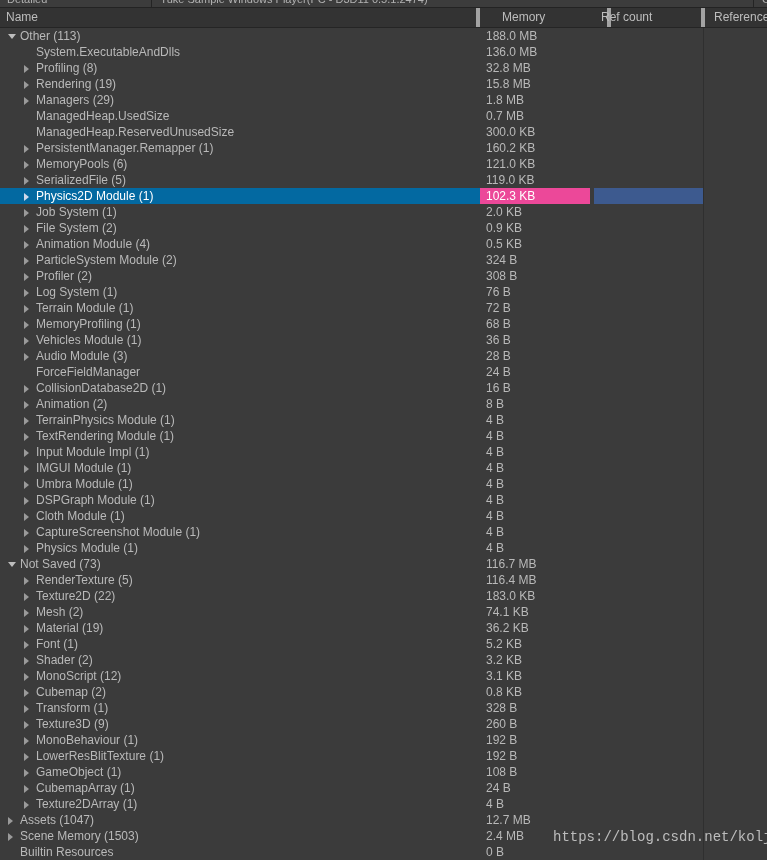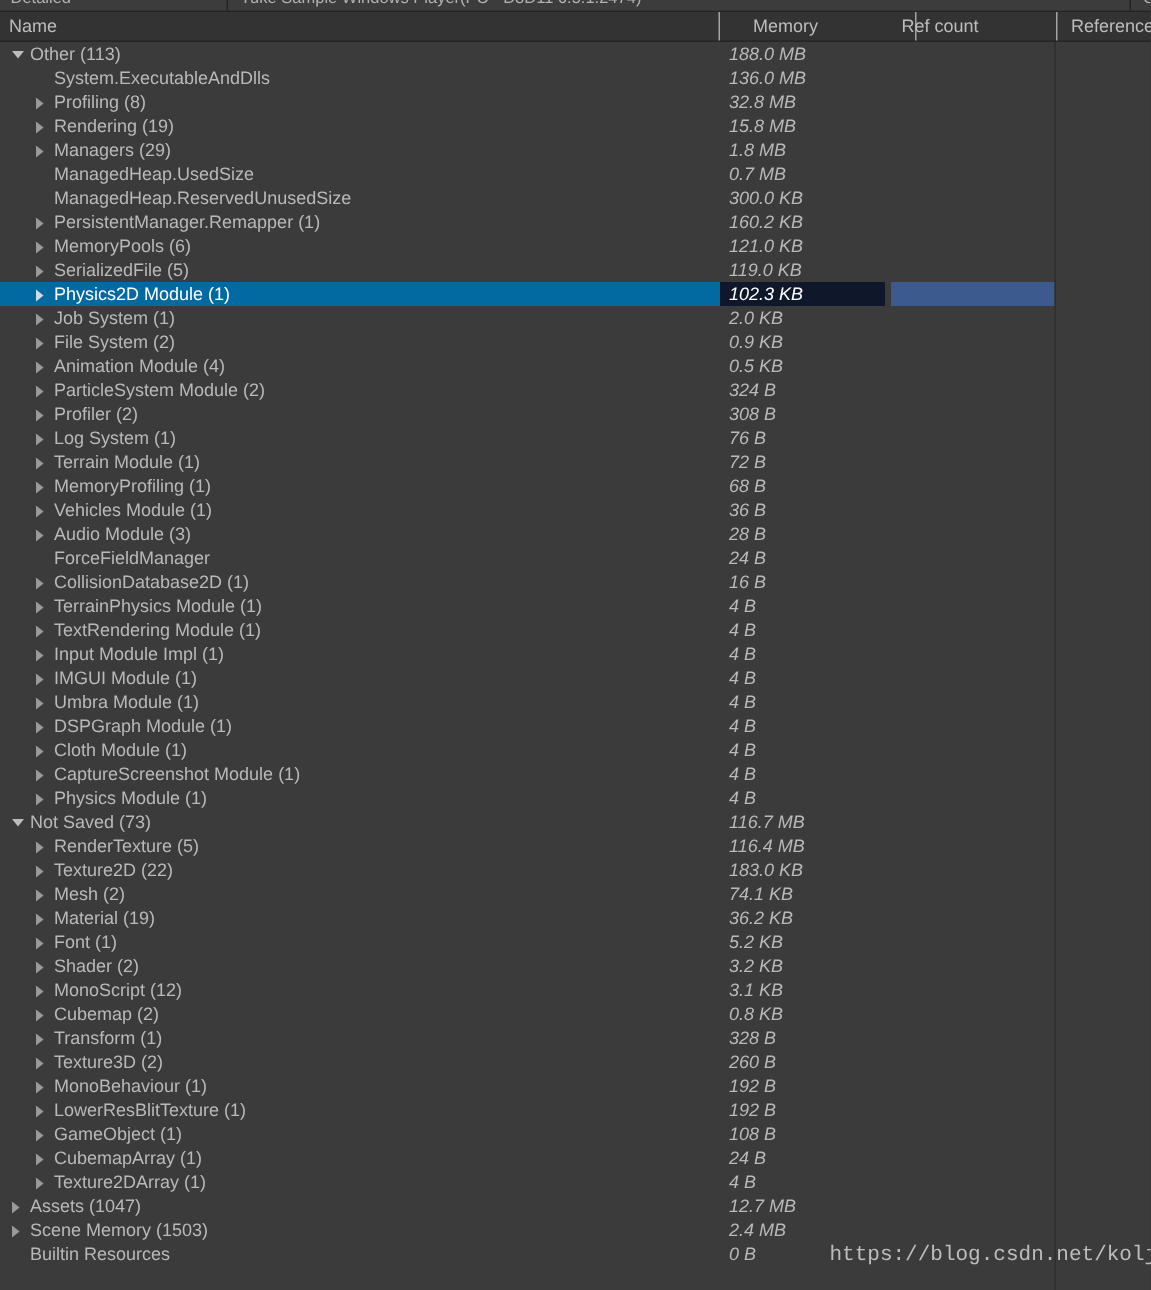--- a/index.html
+++ b/index.html
@@ -60,21 +60,21 @@
     position: absolute;
     top: 0;
     height: 19px;
     line-height: 19px;
     font-size: 12px;
     color: #bdbdbd;
     padding-left: 6px;
     box-sizing: border-box;
     white-space: nowrap;
     overflow: hidden;
-    border-right: 1px solid #a3a3a3;
+    border-right: 4px solid #a3a3a3;
   }
   .hcell.c-name { left: 0;   width: 480px; }
   .hcell.c-mem  { left: 480px; width: 115px; margin-left: 16px; }
   .hcell.c-ref  { left: 595px; width: 110px; }
   .hcell.c-rby  { left: 708px; width: 62px; border-right: none; }
 
   
   .body {
     position: absolute;
     left: 0; top: 28px;
@@ -110,21 +110,20 @@
     position: absolute;
     left: 480px; top: 0;
     width: 110px;
     height: 16px;
     line-height: 16px;
     padding-left: 6px;
     box-sizing: border-box;
     color: #b9b9b9;
     white-space: nowrap;
     overflow: hidden;
-    font-style: italic;
   }
 
   
   .tri {
     position: absolute;
     top: 5px;
     width: 0; height: 0;
   }
   .tri.closed {
     border-left: 5px solid #9a9a9a;
@@ -142,21 +141,21 @@
   .d0 .tri { left: 8px; }
   .d0 .label { left: 20px; }
   .d1 .tri { left: 24px; }
   .d1 .label { left: 36px; text-align: center; }
 
   
   .row.selected .namecell {
     background: #0369a1;
   }
   .row.selected .memcell {
-    background: #0f172a;
+    background: #ec4899;
   }
   .row.selected .label,
   .row.selected .memcell {
     color: #ffffff;
   }
   .row.selected .tri.closed { border-left-color: #cfd9ea; }
   .selblock {
     position: absolute;
     left: 594px; top: 0;
     width: 109px;
@@ -359,20 +358,27 @@
       <div class="row d1">
         <div class="namecell">
           <span class="tri closed"></span>
           <span class="label">CollisionDatabase2D (1)</span>
         </div>
         <div class="memcell">16 B</div>
       </div>
       <div class="row d1">
         <div class="namecell">
           <span class="tri closed"></span>
+          <span class="label">Animation (2)</span>
+        </div>
+        <div class="memcell">8 B</div>
+      </div>
+      <div class="row d1">
+        <div class="namecell">
+          <span class="tri closed"></span>
           <span class="label">TerrainPhysics Module (1)</span>
         </div>
         <div class="memcell">4 B</div>
       </div>
       <div class="row d1">
         <div class="namecell">
           <span class="tri closed"></span>
           <span class="label">TextRendering Module (1)</span>
         </div>
         <div class="memcell">4 B</div>
@@ -492,21 +498,21 @@
       <div class="row d1">
         <div class="namecell">
           <span class="tri closed"></span>
           <span class="label">Transform (1)</span>
         </div>
         <div class="memcell">328 B</div>
       </div>
       <div class="row d1">
         <div class="namecell">
           <span class="tri closed"></span>
-          <span class="label">Texture3D (2)</span>
+          <span class="label">Texture3D (9)</span>
         </div>
         <div class="memcell">260 B</div>
       </div>
       <div class="row d1">
         <div class="namecell">
           <span class="tri closed"></span>
           <span class="label">MonoBehaviour (1)</span>
         </div>
         <div class="memcell">192 B</div>
       </div>

